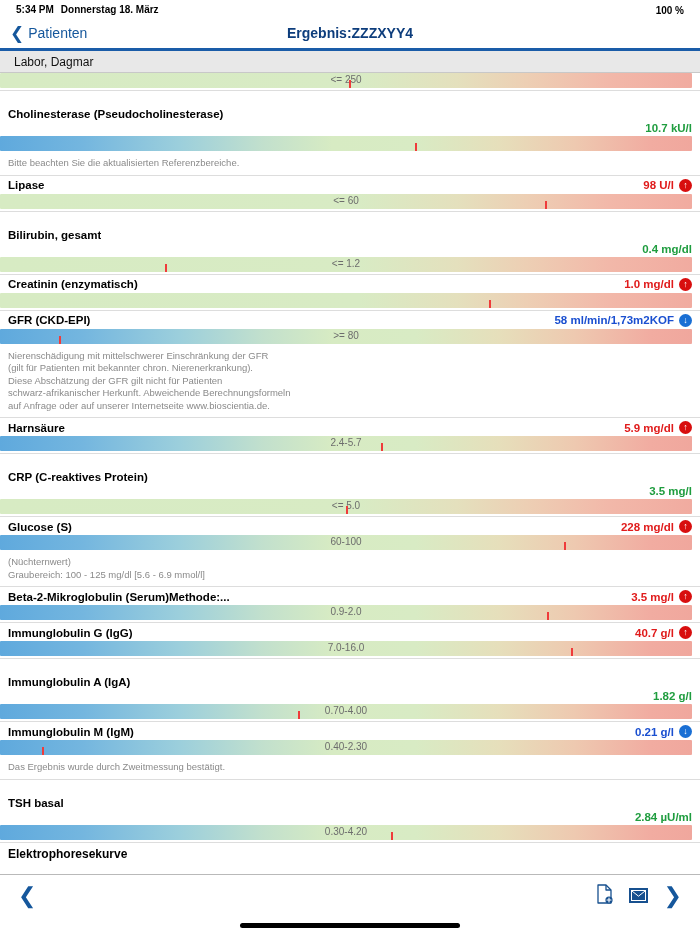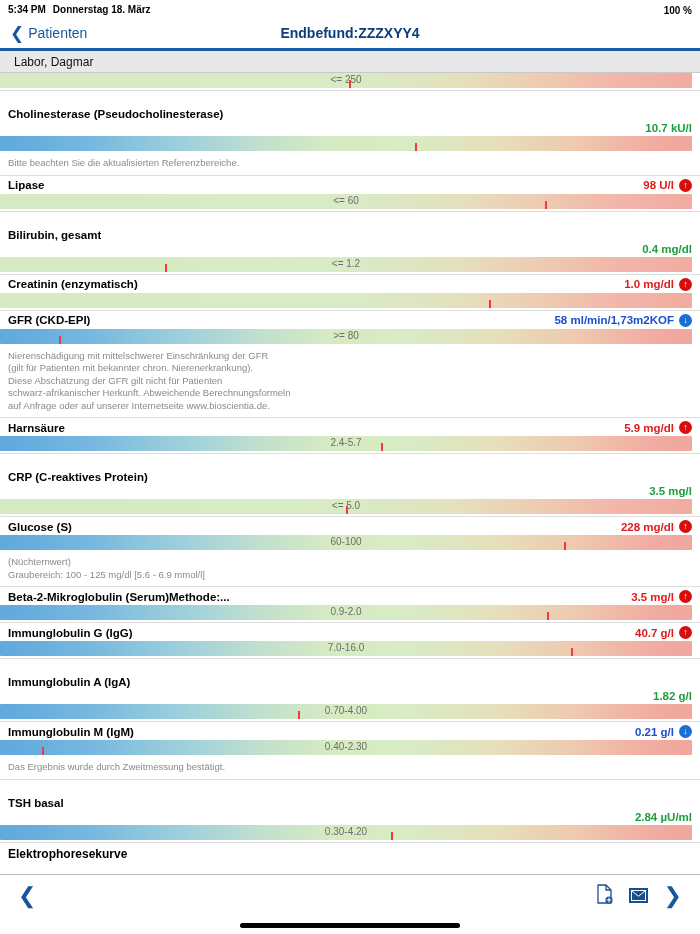--- a/index.html
+++ b/index.html
@@ -8,21 +8,21 @@
     font-family: "Liberation Sans", sans-serif;
     background: #ffffff;
     overflow: hidden;
   }
   .screen { width: 700px; height: 934px; display: flex; flex-direction: column; background:#fff; }
 
   
   .statusbar {
     height: 18px; flex: 0 0 18px;
     display: flex; align-items: center;
-    padding: 0 8px;
+    padding: 0 16px;
     font-size: 10px; color: #000; font-weight: 600;
   }
   .sb-time { margin-right: 7px; }
   .sb-date { font-weight: 600; }
   .sb-right { margin-left: auto; display: flex; align-items: flex-end; gap: 4px; flex-direction: column; }
   .wifi-ico { display:inline-block; }
   .batt {
     width: 22px; height: 10px; border: 1px solid #000; border-radius: 2px;
     position: relative; display:inline-block;
   }
@@ -172,21 +172,21 @@
           <span class="batt-fill"></span>
         </span>
     </span>
   </div>
 
   <div class="navbar">
     <span class="nav-back">
       <span class="chev">❮</span>
       <span>Patienten</span>
     </span>
-    <span class="nav-title">Endbefund:ZZZXYY4</span>
+    <span class="nav-title">Ergebnis:ZZZXYY4</span>
   </div>
   <div class="navrule"></div>
 
   <div class="patient-hdr">
     <span>Labor, Dagmar</span>
   </div>
 
   <div class="content" id="results-container">
       <div class="bar-wrap">
         <div class="bar type-upper"></div>

